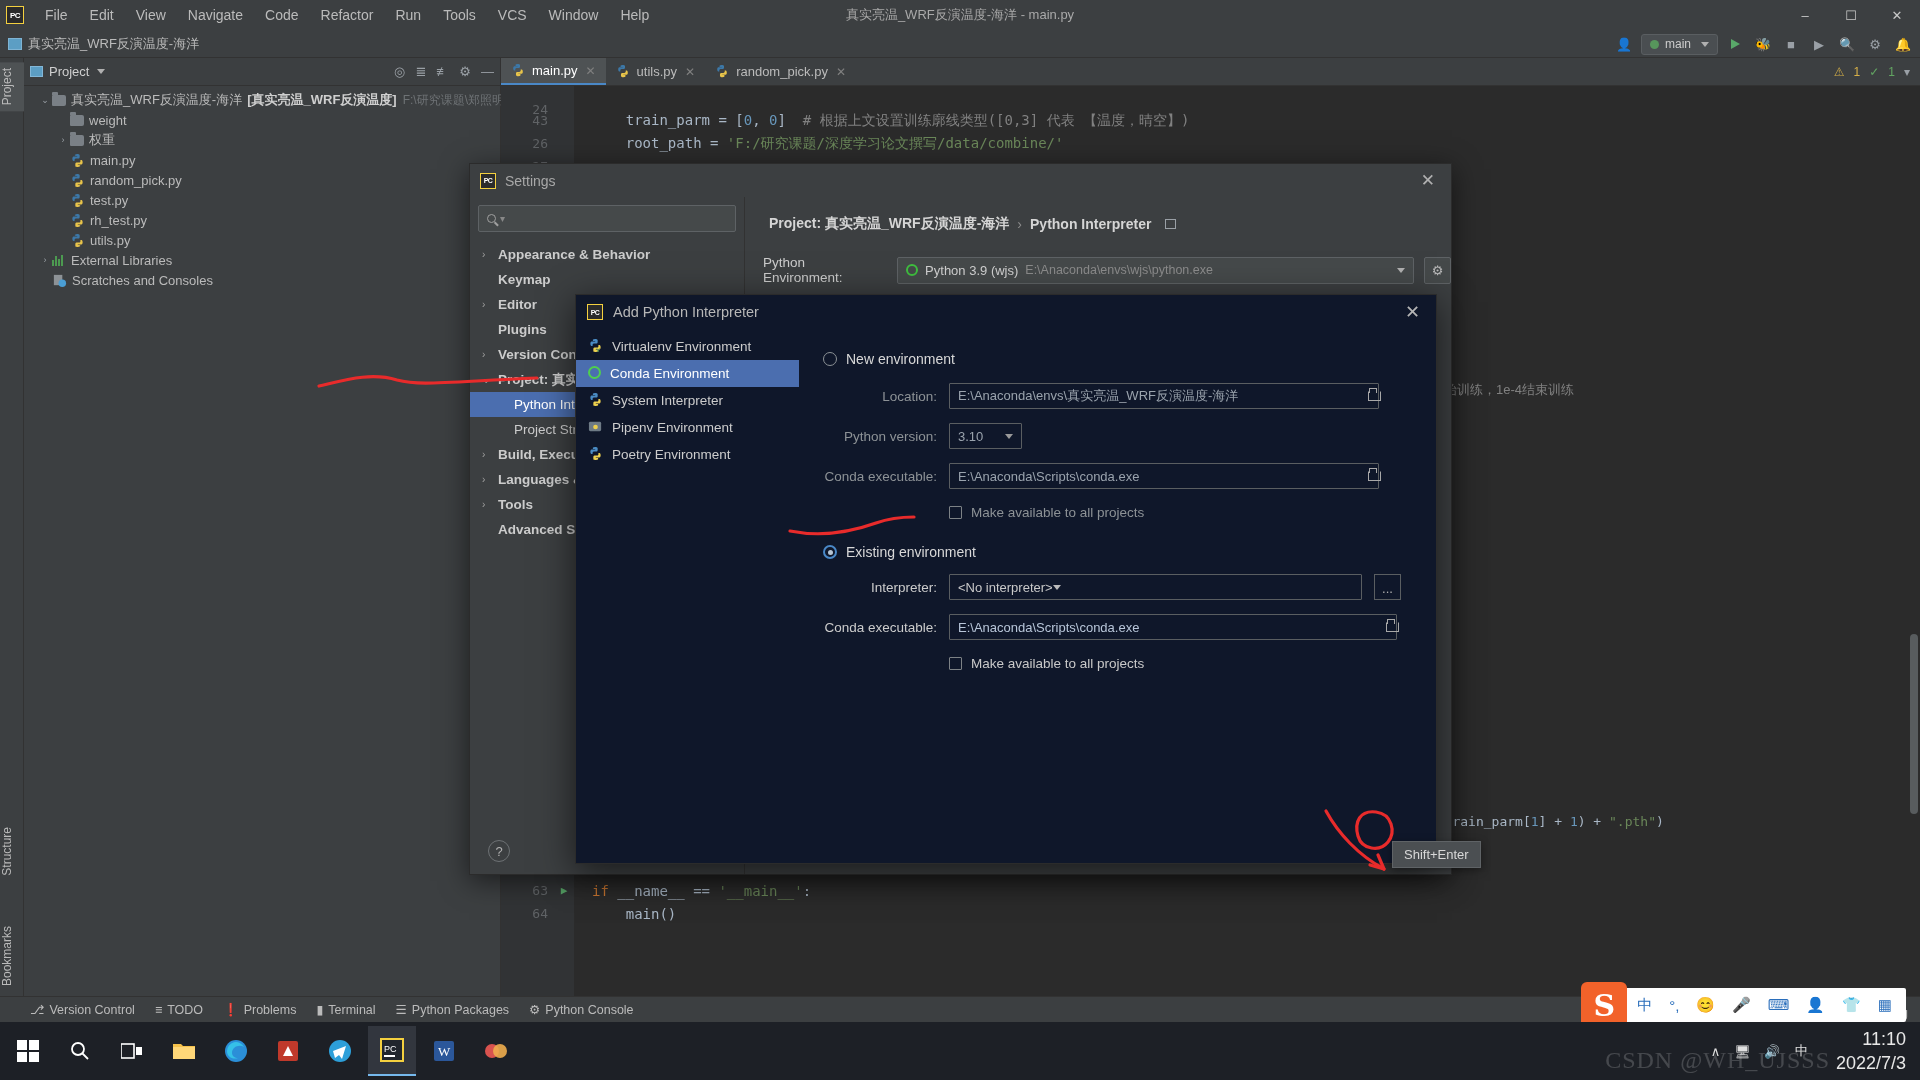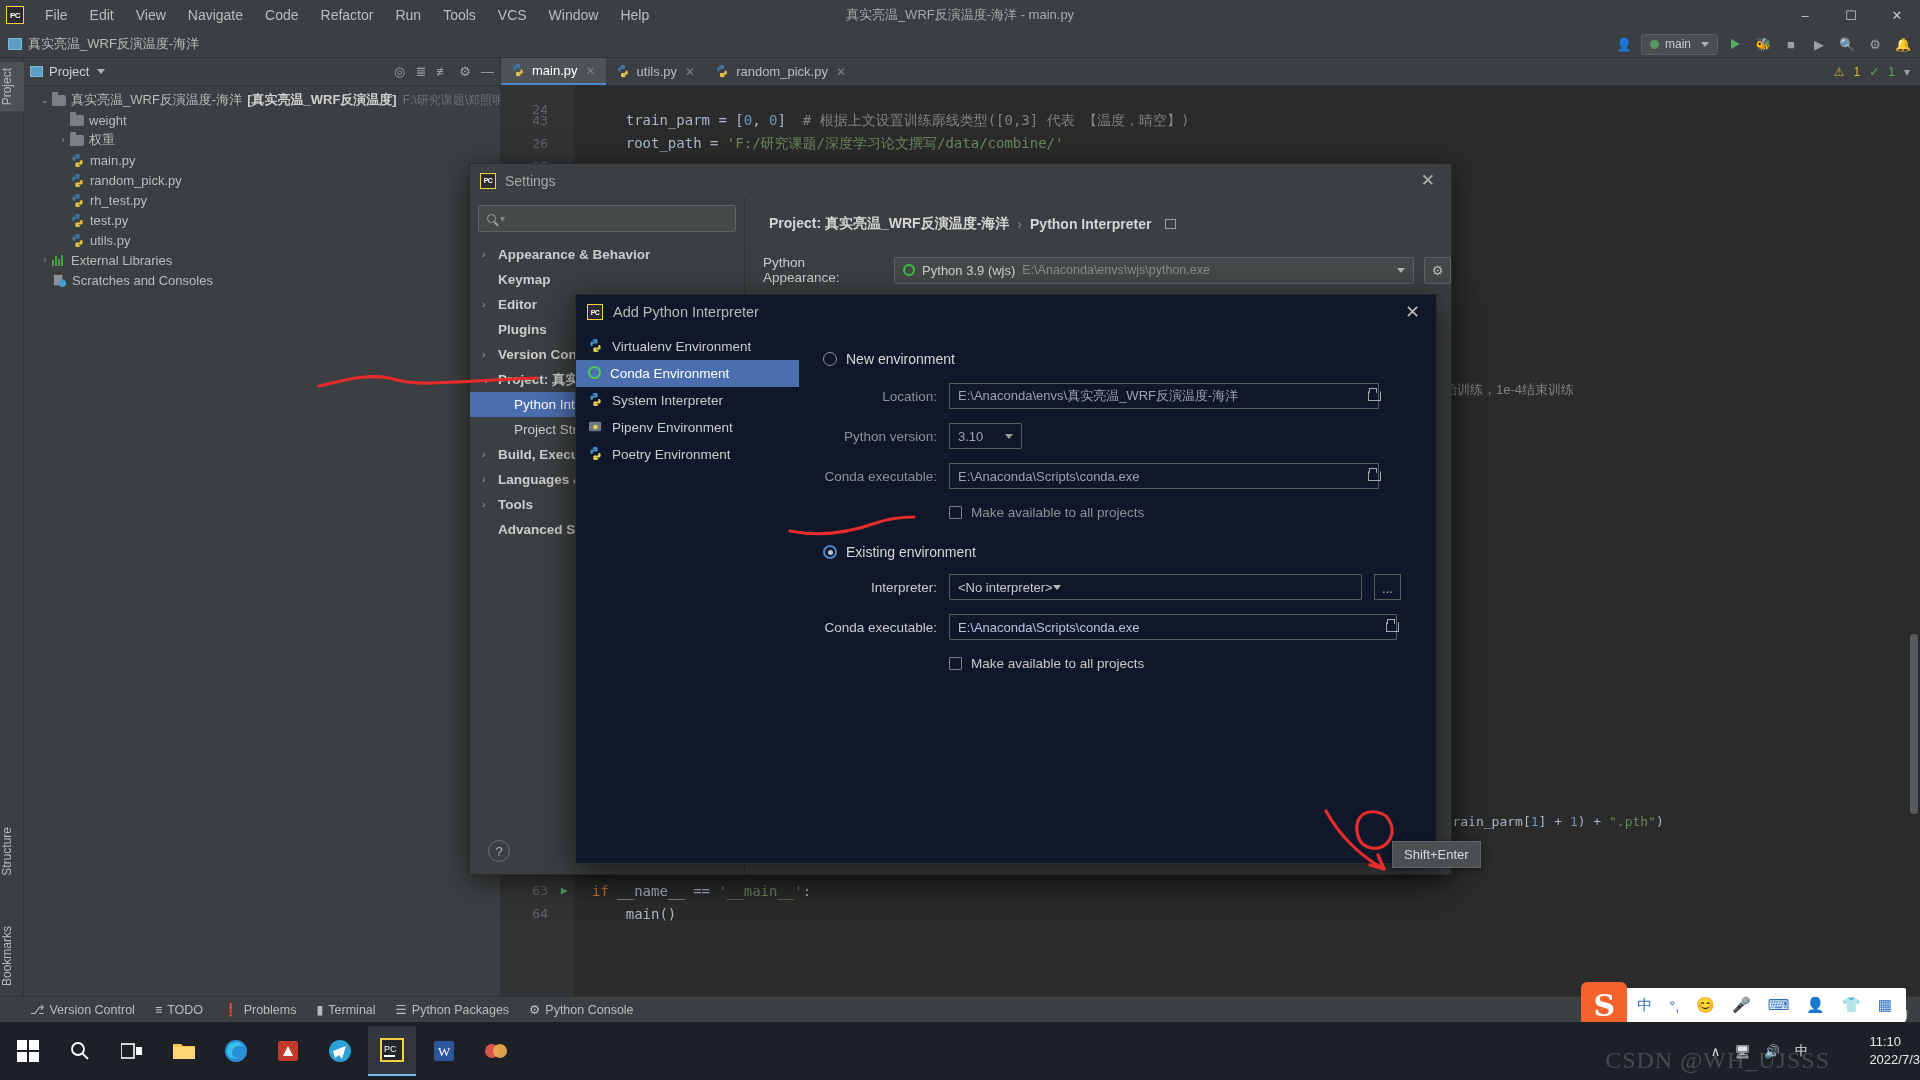--- a/index.html
+++ b/index.html
@@ -232,21 +232,21 @@
   .eventlog { position: absolute; right: 12px; bottom: 60px; display:flex; align-items:center; gap:6px; font-size:12.5px; color:#bbbbbb; }
   .badge-g { width:15px;height:15px;border-radius:50%;background:#4c9a50;color:#fff;font-size:10px;display:flex;align-items:center;justify-content:center; }
 
   
   .taskbar {
     position: absolute; left: 0; bottom: 0; width: 1920px; height: 58px;
     background: #1d2026; display: flex; align-items: center; padding-left: 4px; gap: 4px;
   }
   .tb-item { width: 48px; height: 50px; display:flex; align-items:center; justify-content:center; }
   .tb-item.active { background: #32363e; border-bottom: 2px solid #76b9ed; }
-  .tb-clock { position: absolute; right: 0; text-align: left; color: #e8e8e8; font-size: 13px; line-height: 1.35; }
+  .tb-clock { position: absolute; right: 14px; text-align: right; color: #e8e8e8; font-size: 18px; line-height: 1.35; }
   .tray { position: absolute; right: 112px; display:flex; align-items:center; gap:14px; color:#e0e0e0; font-size:13px; }
   .ime-bar {
     position: absolute; right: 14px; bottom: 58px; height: 34px; background: #ffffff;
     display: flex; align-items: center; gap: 17px; padding: 0 14px 0 52px; border-radius: 2px;
   }
   .ime-ic { color: #2a6ebb; font-size: 15px; }
   .sogou { position: absolute; left: 0; bottom: 58px; width: 46px; height: 46px; background:#f2622a; border-radius:6px; color:#fff; font-size:30px; font-weight:bold; display:flex; align-items:center; justify-content:center; font-family:"DejaVu Serif", serif; }
   .watermark { position: absolute; right: 90px; bottom: 6px; font-size: 24px; color: rgba(255,255,255,0.18); font-family:"Liberation Serif", serif; letter-spacing: 1px; }
 </style>
 </head>
@@ -351,30 +351,30 @@
         </span>
         <span class="tlabel">random_pick.py</span>
       </div>
       <div class="trow" style="padding-left:46px">
         <span class="pyicon">
           <svg viewBox="0 0 16 16" width="15" height="15">
               <path d="M7.6 1C5 1 5.2 2.1 5.2 2.1l0 1.2h2.5v.4H4.2S2.5 3.5 2.5 6.1c0 2.6 1.5 2.5 1.5 2.5h.9V7.3s0-1.5 1.5-1.5h2.5s1.4 0 1.4-1.4V2.4S10.6 1 7.6 1zM6.2 1.8c.25 0 .45.2.45.45s-.2.45-.45.45-.45-.2-.45-.45.2-.45.45-.45z" fill="#3c78a8"></path>
               <path d="M8.4 15c2.6 0 2.4-1.1 2.4-1.1l0-1.2H8.3v-.4h3.5s1.7.2 1.7-2.4c0-2.6-1.5-2.5-1.5-2.5h-.9v1.3s0 1.5-1.5 1.5H7.1s-1.4 0-1.4 1.4v2S5.4 15 8.4 15zm1.4-.8a.45.45 0 1 1 0-.9.45.45 0 0 1 0 .9z" fill="#e8c44a"></path>
             </svg>
         </span>
-        <span class="tlabel">rh_test.py</span>
+        <span class="tlabel">test.py</span>
       </div>
       <div class="trow" style="padding-left:46px">
         <span class="pyicon">
           <svg viewBox="0 0 16 16" width="15" height="15">
               <path d="M7.6 1C5 1 5.2 2.1 5.2 2.1l0 1.2h2.5v.4H4.2S2.5 3.5 2.5 6.1c0 2.6 1.5 2.5 1.5 2.5h.9V7.3s0-1.5 1.5-1.5h2.5s1.4 0 1.4-1.4V2.4S10.6 1 7.6 1zM6.2 1.8c.25 0 .45.2.45.45s-.2.45-.45.45-.45-.2-.45-.45.2-.45.45-.45z" fill="#3c78a8"></path>
               <path d="M8.4 15c2.6 0 2.4-1.1 2.4-1.1l0-1.2H8.3v-.4h3.5s1.7.2 1.7-2.4c0-2.6-1.5-2.5-1.5-2.5h-.9v1.3s0 1.5-1.5 1.5H7.1s-1.4 0-1.4 1.4v2S5.4 15 8.4 15zm1.4-.8a.45.45 0 1 1 0-.9.45.45 0 0 1 0 .9z" fill="#e8c44a"></path>
             </svg>
         </span>
-        <span class="tlabel">test.py</span>
+        <span class="tlabel">rh_test.py</span>
       </div>
       <div class="trow" style="padding-left:46px">
         <span class="pyicon">
           <svg viewBox="0 0 16 16" width="15" height="15">
               <path d="M7.6 1C5 1 5.2 2.1 5.2 2.1l0 1.2h2.5v.4H4.2S2.5 3.5 2.5 6.1c0 2.6 1.5 2.5 1.5 2.5h.9V7.3s0-1.5 1.5-1.5h2.5s1.4 0 1.4-1.4V2.4S10.6 1 7.6 1zM6.2 1.8c.25 0 .45.2.45.45s-.2.45-.45.45-.45-.2-.45-.45.2-.45.45-.45z" fill="#3c78a8"></path>
               <path d="M8.4 15c2.6 0 2.4-1.1 2.4-1.1l0-1.2H8.3v-.4h3.5s1.7.2 1.7-2.4c0-2.6-1.5-2.5-1.5-2.5h-.9v1.3s0 1.5-1.5 1.5H7.1s-1.4 0-1.4 1.4v2S5.4 15 8.4 15zm1.4-.8a.45.45 0 1 1 0-.9.45.45 0 0 1 0 .9z" fill="#e8c44a"></path>
             </svg>
         </span>
         <span class="tlabel">utils.py</span>
       </div>
@@ -560,21 +560,21 @@
       </div>
 
       <div class="st-right">
         <div class="bcrumb">
           <span>Project: 真实亮温_WRF反演温度-海洋</span>
           <span class="sep">›</span>
           <span>Python Interpreter</span>
           <span class="mini"></span>
         </div>
         <div class="interp-row">
-          <span class="lab">Python Appearance:</span>
+          <span class="lab">Python Environment:</span>
           <div class="combo" style="width:522px">
             <span class="ring"></span>
             <span>Python 3.9 (wjs)</span>
             <span class="sub">E:\Anaconda\envs\wjs\python.exe</span>
             <span class="arr"></span>
           </div>
           <div class="gear-sq">⚙</div>
         </div>
         <div class="content-panel"></div>
       </div>

